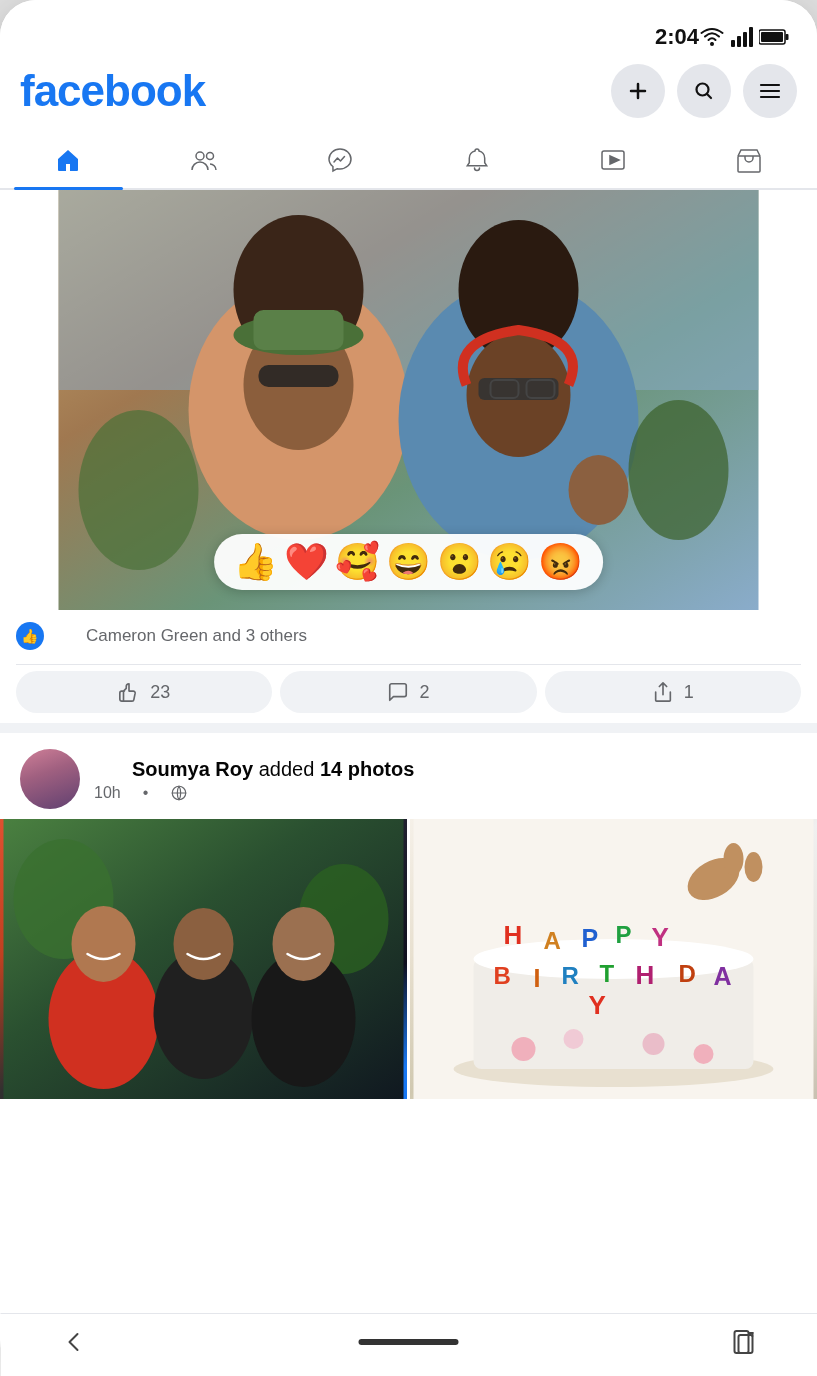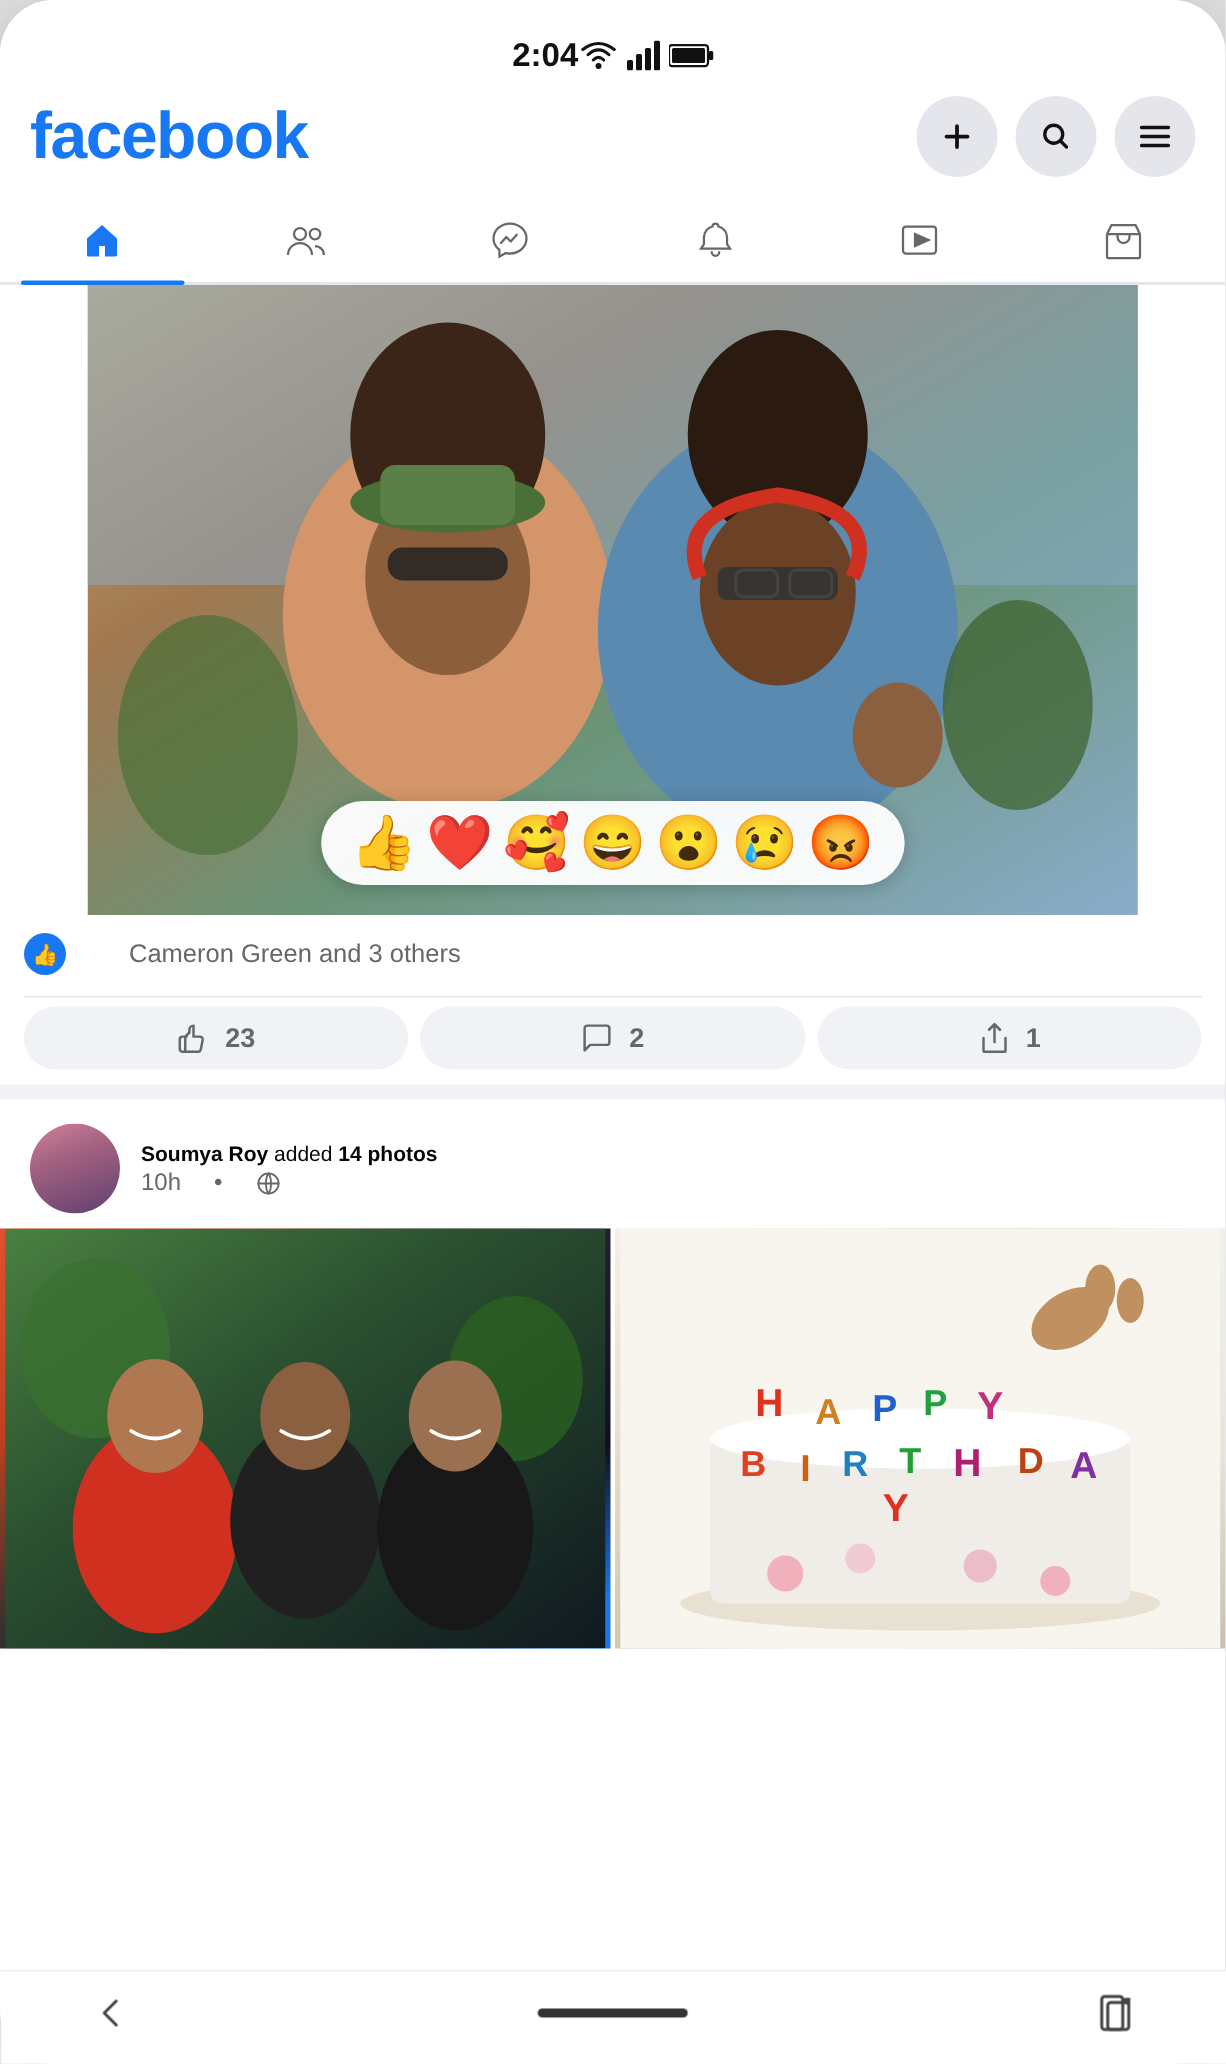--- a/index.html
+++ b/index.html
@@ -17,21 +17,21 @@
       background: #fff;
       border-radius: 36px;
       overflow: hidden;
       position: relative;
       box-shadow: 0 8px 40px rgba(0,0,0,0.18);
     }
     
     .status-bar {
       background: #fff;
       display: flex;
-      justify-content: center;
+      justify-content: flex-end;
       align-items: center;
       padding: 28px 28px 10px 28px;
       height: 56px;
     }
     .status-time {
       font-size: 22px;
       font-weight: 600;
       color: #111;
     }
     .status-icons {
@@ -168,21 +168,21 @@
       display: flex;
       align-items: center;
       justify-content: center;
       gap: 10px;
       padding: 10px 0;
       background: #f0f2f5;
       border-radius: 30px;
       cursor: pointer;
       color: #65676B;
       font-size: 18px;
-      font-weight: 700;
+      font-weight: 400;
       border: none;
       outline: none;
     }
     
     .post-card2 {
       background: #fff;
       margin-bottom: 10px;
     }
     .post-header {
       display: flex;
@@ -200,23 +200,24 @@
     }
     .avatar-img {
       width: 100%;
       height: 100%;
       background: linear-gradient(160deg, #d08098 0%, #a06080 40%, #604070 100%);
     }
     .post-meta {
       flex: 1;
     }
     .post-author {
-      font-size: 14px;
+      font-size: 20px;
       color: #050505;
       line-height: 1.3;
+      margin-left: 38px;
     }
     .post-author strong {
       font-weight: 700;
     }
     .post-time-row {
       display: flex;
       align-items: center;
       gap: 22px;
       color: #65676B;
       font-size: 16px;

